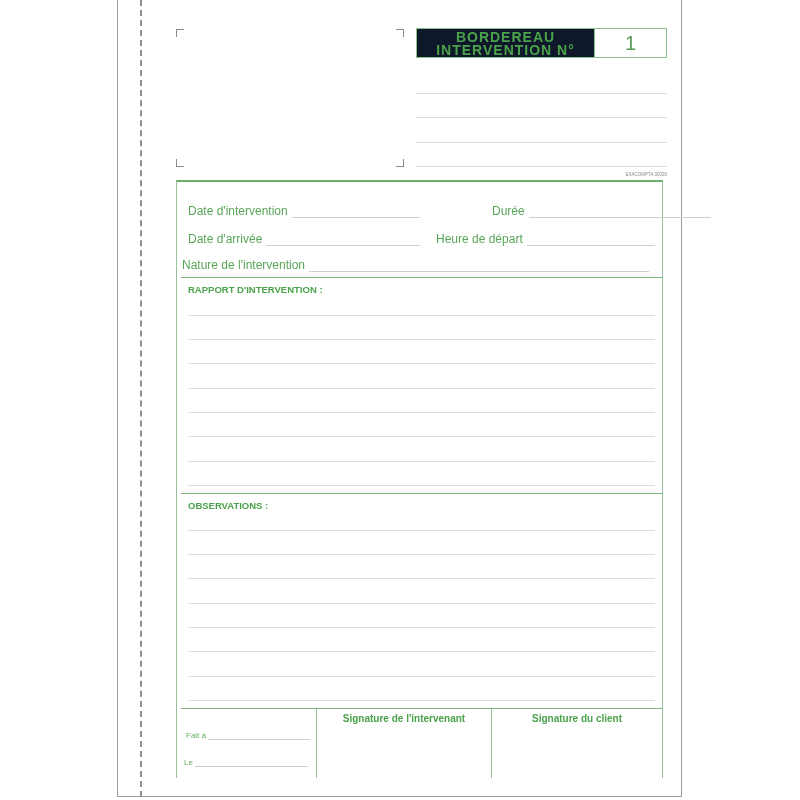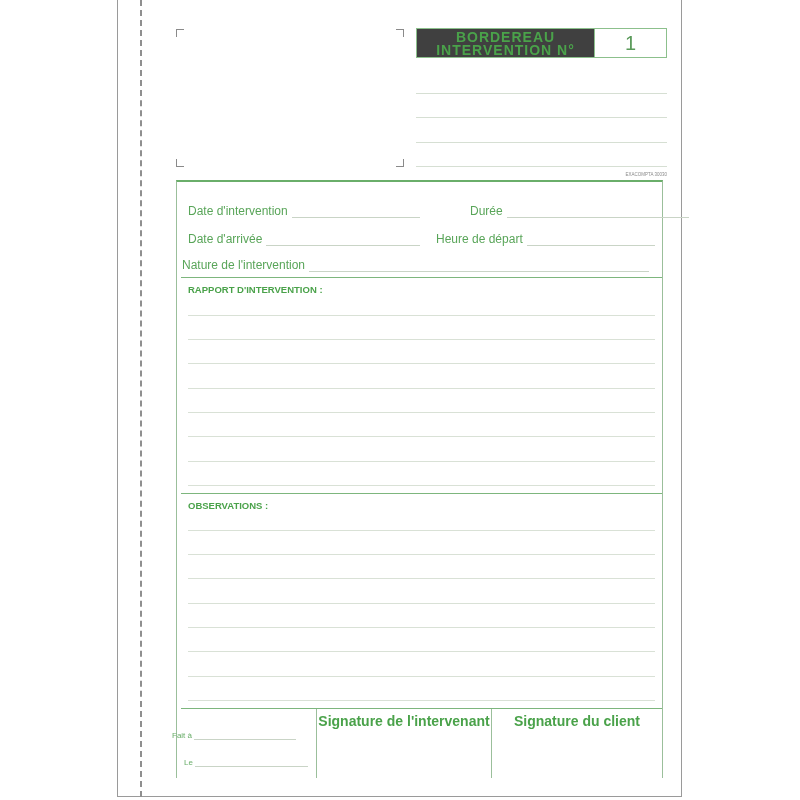--- a/index.html
+++ b/index.html
@@ -5,31 +5,31 @@
     html, body { margin:0; padding:0; background:#ffffff; }
     body { width:800px; height:800px; position:relative; overflow:hidden; font-family:"Liberation Sans", sans-serif; }
     .page { position:absolute; left:117px; top:0; width:565px; height:797px; background:#fff; border-left:1px solid #9a9a9a; border-right:1px solid #9a9a9a; border-bottom:1px solid #9a9a9a; box-sizing:border-box; }
     .perforation { position:absolute; left:140px; top:0; width:0; height:797px; border-left:2px dashed #8f8f8f; }
     .corner { position:absolute; width:7px; height:7px; border-color:#8a8a8a; border-style:solid; border-width:0; }
     .c-tl { left:176px; top:29px; border-top-width:1px; border-left-width:1px; }
     .c-tr { left:396px; top:29px; border-top-width:1px; border-right-width:1px; }
     .c-bl { left:176px; top:159px; border-bottom-width:1px; border-left-width:1px; }
     .c-br { left:396px; top:159px; border-bottom-width:1px; border-right-width:1px; }
     .title-box { position:absolute; left:416px; top:28px; width:251px; height:30px; border:1px solid #8cc08c; box-sizing:border-box; display:flex; }
-    .title-label { width:178px; background:#404040; color:#4aa24a; font-weight:bold; font-size:14px; line-height:13px; text-align:center; letter-spacing:1px; padding-top:2px; box-sizing:border-box; border-right:1px solid #8cc08c; }
+    .title-label { width:178px; background:#0f172a; color:#4aa24a; font-weight:bold; font-size:14px; line-height:13px; text-align:center; letter-spacing:1px; padding-top:2px; box-sizing:border-box; border-right:1px solid #8cc08c; }
     .title-num { flex:1; color:#5a9a5a; font-size:20px; text-align:center; line-height:29px; }
     .addr-line { position:absolute; left:416px; width:251px; height:0; border-top:1px solid #d6dfd3; }
     .ref { position:absolute; left:560px; top:172px; width:107px; text-align:right; font-size:4.5px; color:#8a8a8a; }
     .form { position:absolute; left:176px; top:180px; width:487px; height:598px; border-top:2px solid #6aae6a; border-left:1px solid #9bbf9b; border-right:1px solid #9bbf9b; box-sizing:border-box; }
     .field { position:absolute; display:flex; align-items:flex-end; font-size:12px; color:#59a559; }
     .field .fill { flex:1; border-bottom:1px solid #c9d4c6; margin-left:4px; height:8px; }
     .hsep { position:absolute; height:0; border-top:1.5px solid #7db67d; }
     .section-title { position:absolute; font-size:9.5px; font-weight:bold; color:#4aa24a; }
     .wline { position:absolute; left:188px; width:467px; height:0; border-top:1px solid #d9e1d6; }
-    .sig-title { position:absolute; font-size:14px; font-weight:bold; color:#4aa24a; text-align:center; }
+    .sig-title { position:absolute; font-size:10px; font-weight:bold; color:#4aa24a; text-align:center; }
     .vsep { position:absolute; width:0; border-left:1px solid #9bbf9b; }
     .small-field { position:absolute; display:flex; align-items:flex-end; font-size:8px; color:#6aae6a; }
     .small-field .fill { flex:1; border-bottom:1px solid #c9d4c6; margin-left:2px; height:7px; }
   </style>
 </head>
 <body>
 
 <div class="page"></div>
 <div class="perforation"></div>
 
@@ -52,21 +52,21 @@
 <div class="addr-line" style="top:166px"></div>
 
 <div class="ref">EXACOMPTA 30030</div>
 
 <div class="form"></div>
 
 <div class="field" style="left:188px; top:204px; width:232px;">
   <span>Date d'intervention</span>
   <span class="fill"></span>
 </div>
-<div class="field" style="left:436px; top:204px; width:219px;padding-left:34px;">
+<div class="field" style="left:458px; top:204px; width:219px;padding-left:34px;">
   <span>Durée</span>
   <span class="fill"></span>
 </div>
 <div class="field" style="left:188px; top:232px; width:232px;">
   <span>Date d'arrivée</span>
   <span class="fill"></span>
 </div>
 <div class="field" style="left:436px; top:232px; width:219px;">
   <span>Heure de départ</span>
   <span class="fill"></span>
@@ -97,21 +97,21 @@
 <div class="wline" style="top:603px"></div>
 <div class="wline" style="top:627px"></div>
 <div class="wline" style="top:651px"></div>
 <div class="wline" style="top:676px"></div>
 <div class="wline" style="top:700px"></div>
 
 <div class="hsep" style="left:181px; width:481px; top:708px;"></div>
 <div class="vsep" style="left:316px; top:709px; height:69px;"></div>
 <div class="vsep" style="left:491px; top:709px; height:69px;"></div>
 
-<div class="small-field" style="left:172px; top:731px; width:124px;text-align:center;">
+<div class="small-field" style="left:186px; top:731px; width:124px;text-align:center;">
   <span>Fait à</span>
   <span class="fill"></span>
 </div>
 <div class="small-field" style="left:184px; top:758px; width:124px;justify-content:flex-end;">
   <span>Le</span>
   <span class="fill"></span>
 </div>
 
 <div class="sig-title" style="left:317px; width:174px; top:713px;">Signature de l'intervenant</div>
 <div class="sig-title" style="left:492px; width:170px; top:713px;">Signature du client</div>

